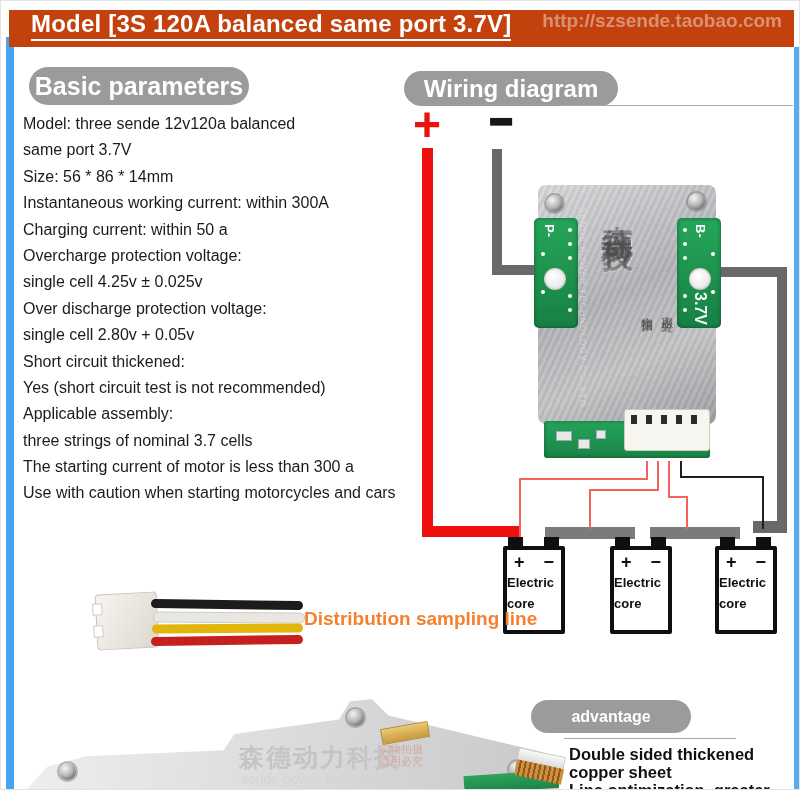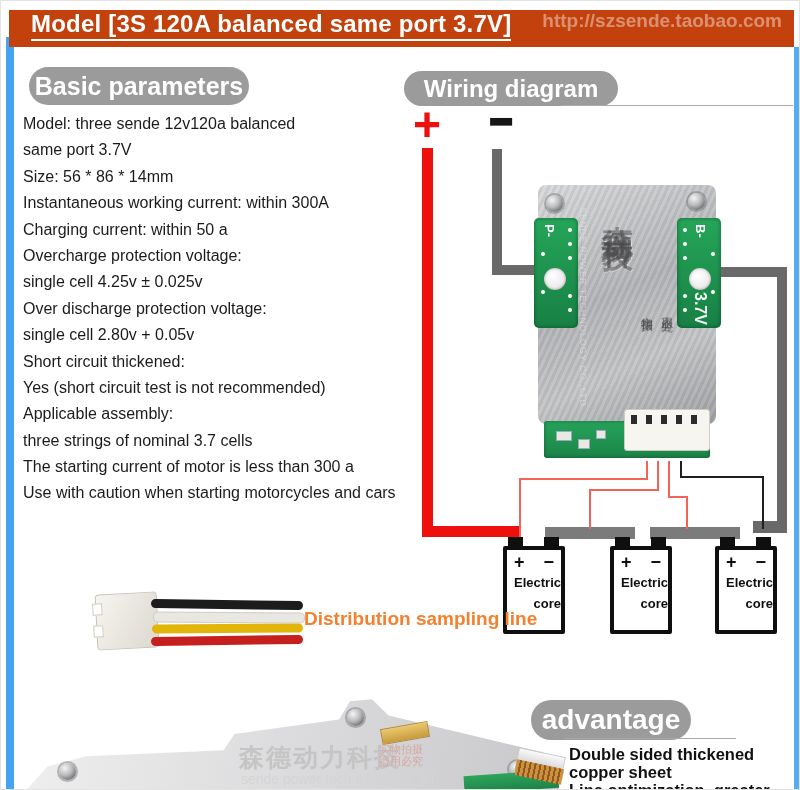--- a/index.html
+++ b/index.html
@@ -65,21 +65,21 @@
        border:1px solid #cfcabd;border-radius:3px;}
   .jst-slots{position:absolute;left:6px;top:5px;width:70px;height:9px;
        background:repeating-linear-gradient(90deg,#2b2b2b 0 6px,transparent 6px 15px);}
   .smd{position:absolute;background:#e9e9e4;border:1px solid #9ab;}
 
   
   .cell{position:absolute;top:545px;width:62px;height:88px;background:#fff;border:4px solid #0f0f0f;
         border-radius:2px;box-sizing:border-box;}
   .cell-signs{display:flex;justify-content:space-between;padding:2px 7px 0 7px;
               font-size:18px;font-weight:900;color:#0f0f0f;line-height:20px;}
-  .cell-line{text-align:right;font-size:13px;font-weight:700;color:#0f0f0f;line-height:21px;}
+  .cell-line{text-align:left;font-size:13px;font-weight:700;color:#0f0f0f;line-height:21px;}
   .tab{position:absolute;top:536px;width:15px;height:11px;background:#0f0f0f;}
 
   
   .conn-body{position:absolute;left:95px;top:592px;width:60px;height:54px;border-radius:4px;
              background:linear-gradient(120deg,#f7f5f0,#dcd8cf);border:1px solid #c6c2b8;transform:rotate(-3deg);}
   .conn-notch{position:absolute;width:8px;height:10px;background:#fff;border:1px solid #cfcabd;}
   .swire{position:absolute;height:9px;border-radius:5px;}
   .sampling-label{position:absolute;left:303px;top:607px;font-size:19px;font-weight:700;color:#f5812f;}
 
   
@@ -254,21 +254,21 @@
     <div class="goldtab"></div>
     <div class="greenedge"></div>
     <div class="bbrand-cn">森德动力科技</div>
     <div class="bnotice">
       <div>实物拍摄</div>
       <div>盗用必究</div>
     </div>
     <div class="bbrand-en">sende power technology co. ltd</div>
   </div>
 
-  <div class="badge" style="left:530px;top:699px;width:160px;height:40px;font-size:28px;">
+  <div class="badge" style="left:530px;top:699px;width:160px;height:33px;font-size:16px;">
     <span>advantage</span>
   </div>
   <div class="rule" style="left:563px;top:737px;width:172px;"></div>
   <div class="gold-thumb">
     <div class="gold-top"></div>
     <div class="gold-teeth"></div>
   </div>
   <div class="adv-text">
     <div>Double sided thickened copper sheet</div>
     <div>Line optimization, greater</div>

